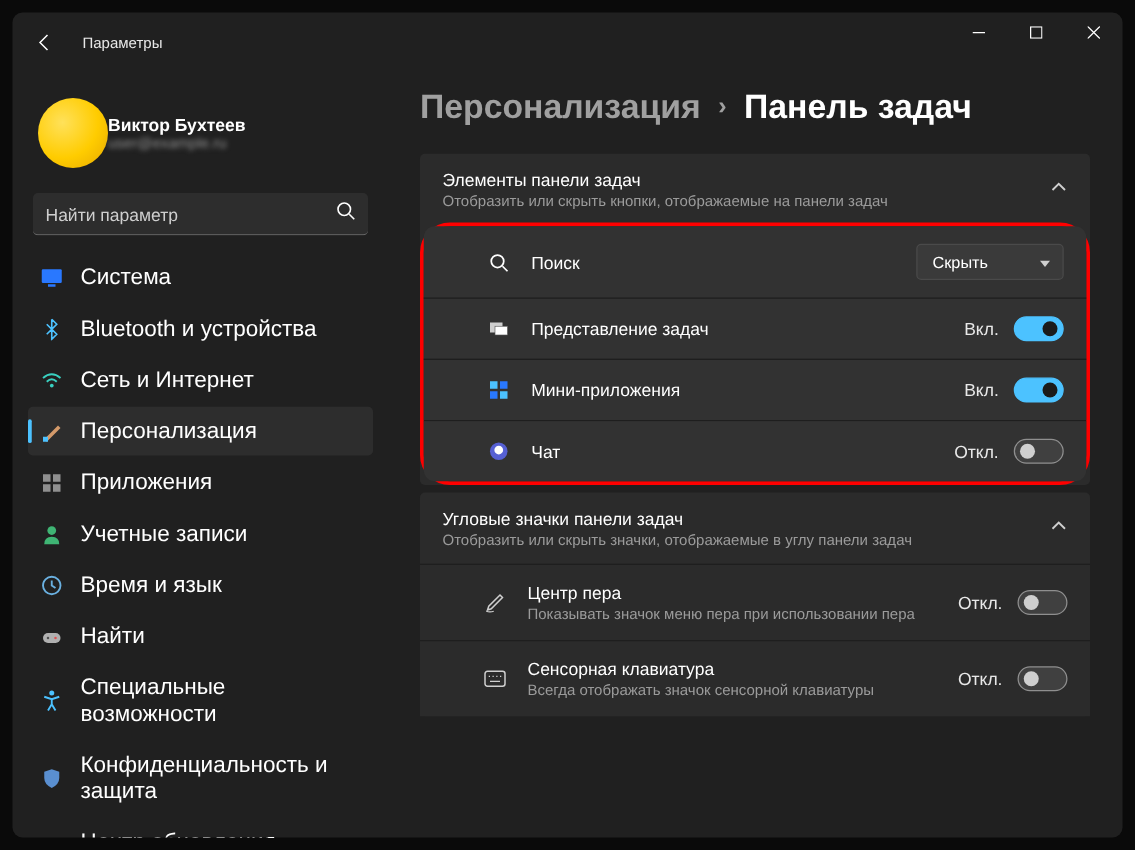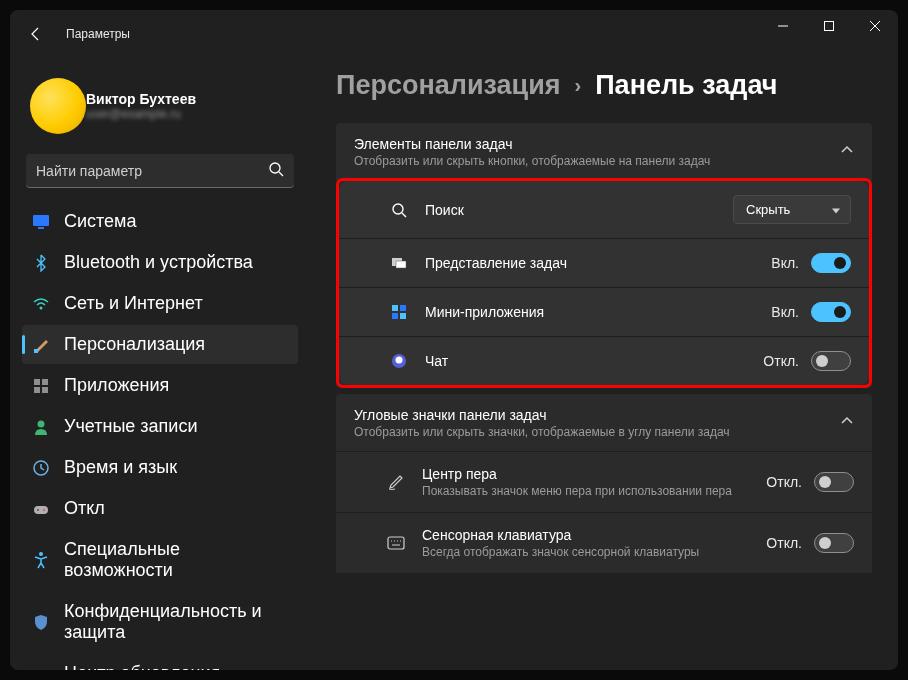--- a/index.html
+++ b/index.html
@@ -81,21 +81,21 @@
     width: 40px; height: 20px; border-radius: 10px; position: relative; cursor: pointer;
     background: #404040; border: 1px solid #8f8f8f;
   }
   .toggle.on { background: #4cc2ff; border-color: #4cc2ff; }
   .toggle .knob {
     width: 12px; height: 12px; border-radius: 50%; background: #cfcfcf;
     position: absolute; top: 3px; left: 4px;
   }
   .toggle.on .knob { background: #1b1b1b; left: auto; right: 4px; }
   .highlight-box {
-    border: 3px solid #ff0000; border-radius: 7px; padding: 0; margin-top: -2px;
+    border: 3px solid #ff0000; border-radius: 24px; padding: 0; margin-top: -2px;
   }
   .row.last-highlight { border-bottom-left-radius: 9px; border-bottom-right-radius: 9px; }
   .row.first-highlight { border-top-left-radius: 9px; border-top-right-radius: 9px; border-top: none; }
   .main::-webkit-scrollbar, .sidebar::-webkit-scrollbar { width: 0; }
 </style>
 </head>
 <body>
 
 <div class="window">
   <div class="titlebar">
@@ -207,21 +207,21 @@
             <span>Время и язык</span>
           </div>
           <div class="nav-item">
             <span class="nav-icon">
               <svg width="18" height="18" viewBox="0 0 18 18">
                 <rect x="2" y="6" width="14" height="8" rx="4" fill="#b0b0b0"></rect>
                 <circle cx="6" cy="10" r="1" fill="#505050"></circle>
                 <circle cx="12" cy="10" r="1" fill="#e05050"></circle>
               </svg>
             </span>
-            <span>Откл</span>
+            <span>Найти</span>
           </div>
           <div class="nav-item">
             <span class="nav-icon">
               <svg width="18" height="18" viewBox="0 0 18 18">
                 <circle cx="9" cy="3" r="2" fill="#4cc2ff"></circle>
                 <path d="M3 6 L9 8 L15 6 M9 8 V12 L6 17 M9 12 L12 17" stroke="#4cc2ff" stroke-width="1.5" fill="none"></path>
               </svg>
             </span>
             <span>Специальные возможности</span>
           </div>

